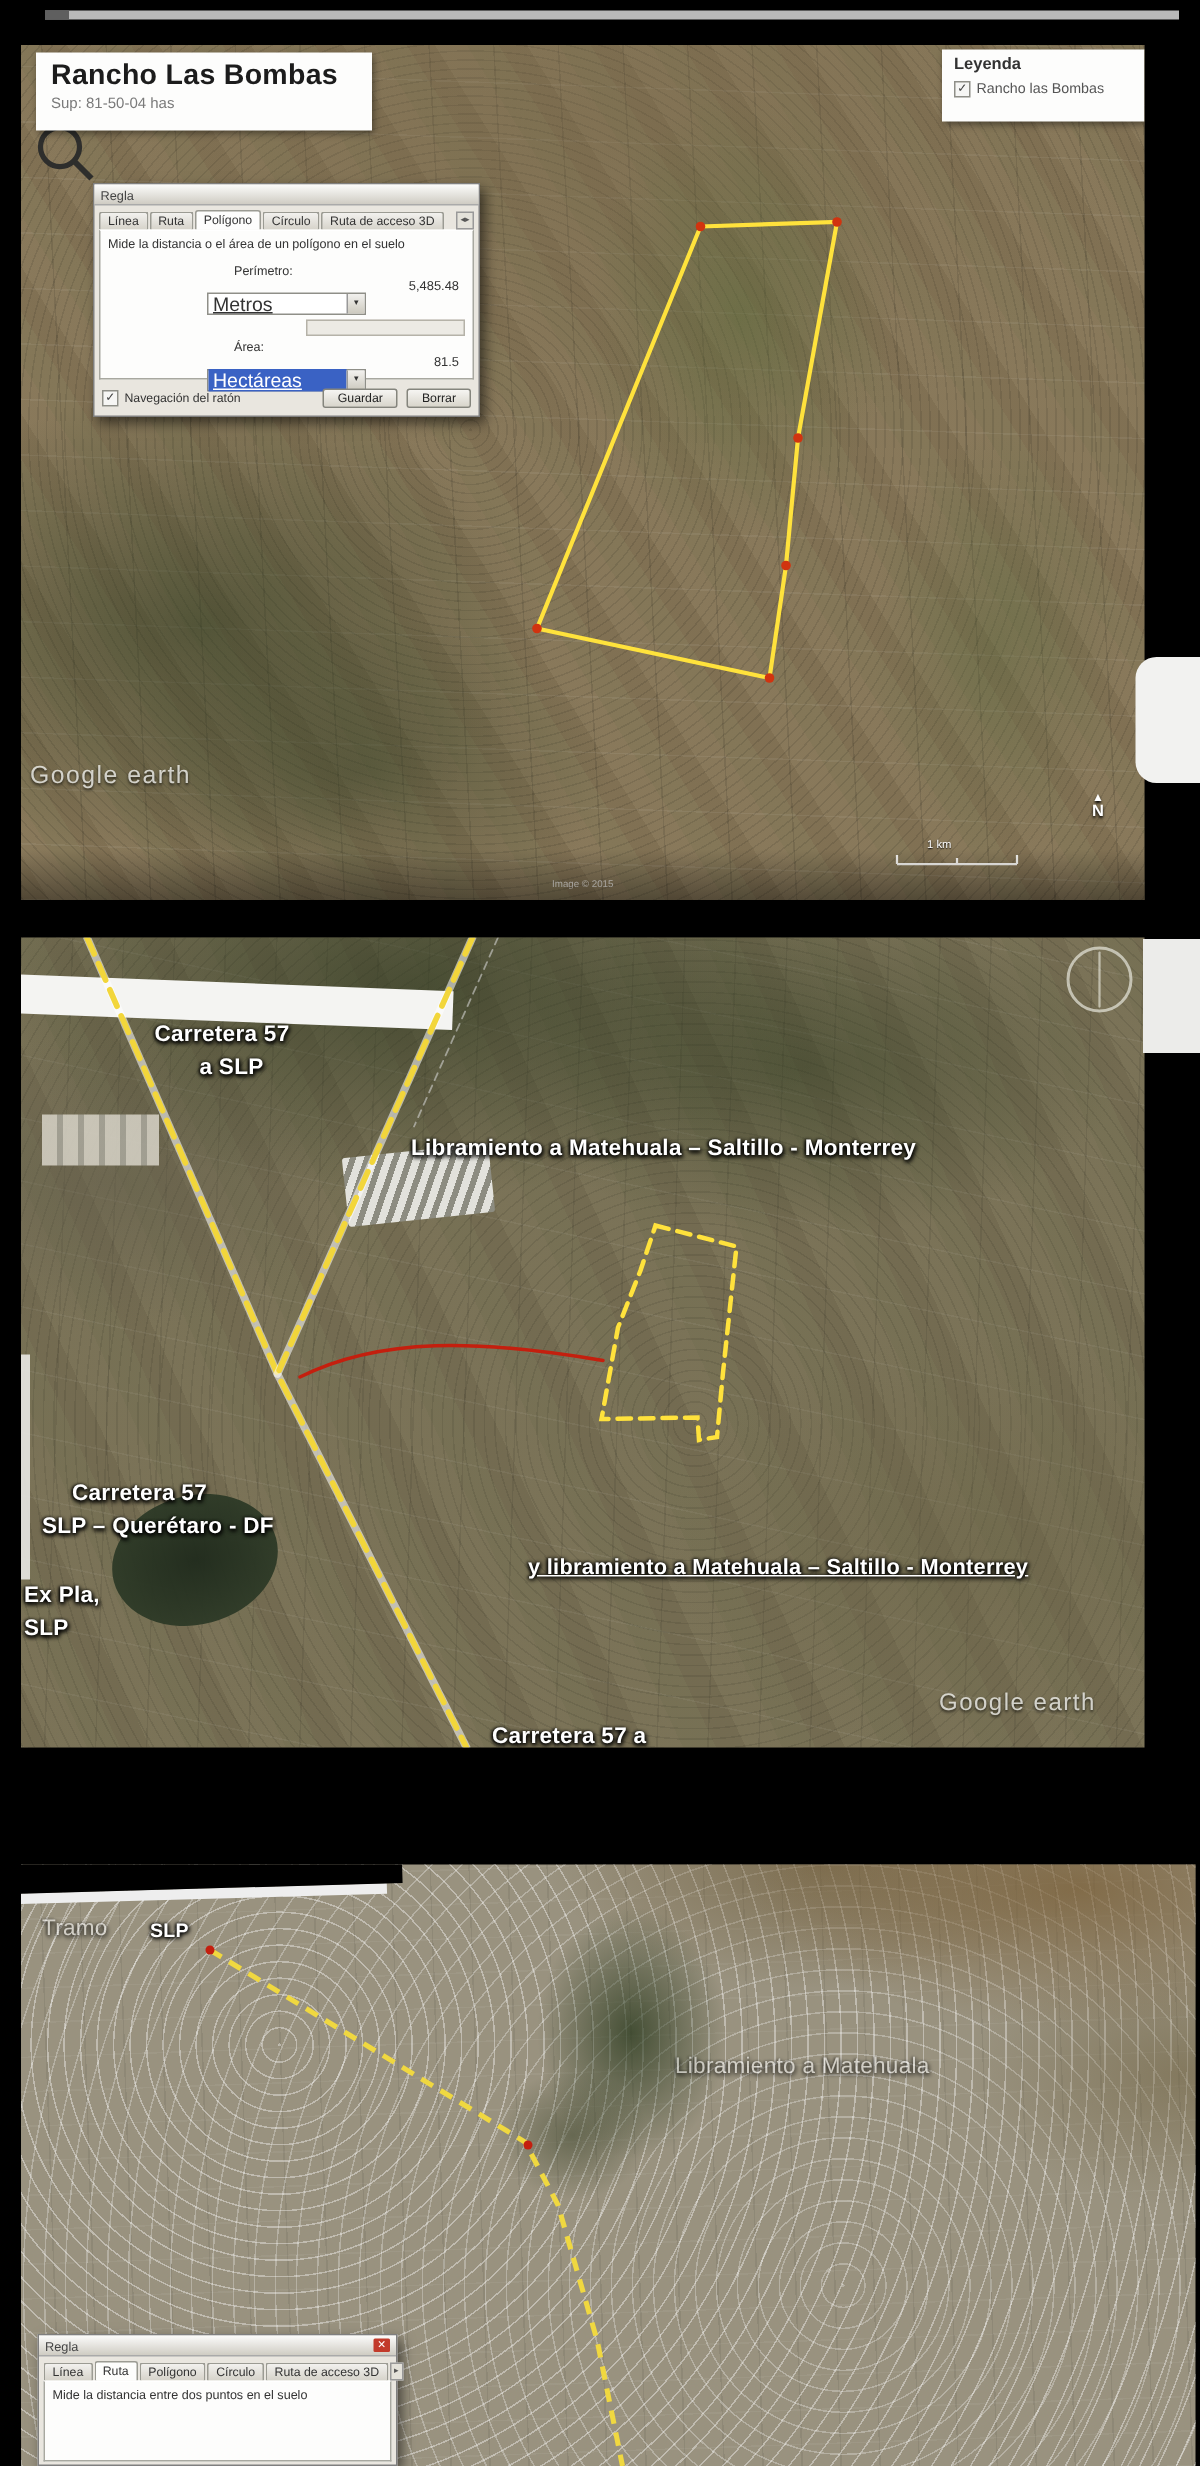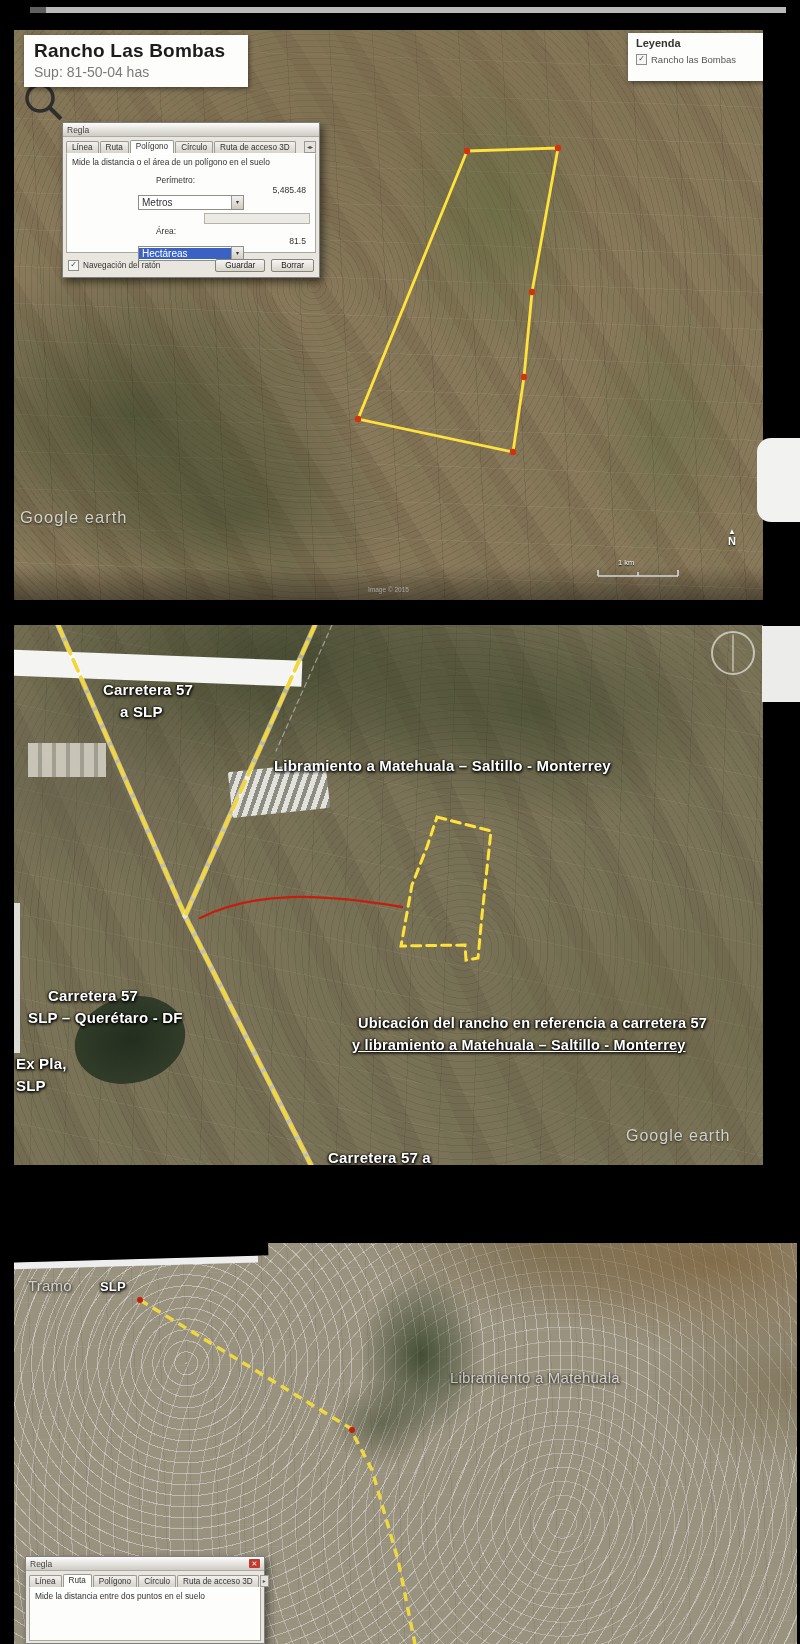--- a/index.html
+++ b/index.html
@@ -48,21 +48,21 @@
   .glabel{position:absolute;color:#fff;font-weight:600;font-size:15px;letter-spacing:.2px;
     text-shadow:0 1px 3px #000,1px 1px 3px #000,-1px 0 2px rgba(0,0,0,.8);white-space:nowrap;}
   .wm{position:absolute;color:rgba(240,240,235,.82);font-size:16.5px;letter-spacing:1px;
     text-shadow:0 1px 2px rgba(0,0,0,.7);white-space:nowrap;text-align:right;}
   .faint{font-weight:400;font-size:15px;opacity:.55;}
 
   
   .panelbox{position:absolute;background:#fdfdfc;box-shadow:1px 2px 5px rgba(0,0,0,.45);}
   #title-box{left:10px;top:5px;width:224px;height:52px;padding:5px 10px;box-sizing:border-box;}
   #title-box h1{margin:0;font-size:19px;color:#1c1c1c;letter-spacing:.2px;}
-  #title-box .sub{margin-top:2px;font-size:14px;color:#7a7a7a;}
+  #title-box .sub{margin-top:2px;font-size:10px;color:#7a7a7a;}
   #legend-box{left:614px;top:3px;width:135px;height:48px;padding:4px 8px;box-sizing:border-box;overflow:hidden;}
   #legend-box .ltitle{font-size:11px;color:#333;font-weight:600;}
   #legend-box .lrow{display:flex;align-items:center;margin-top:5px;}
   #legend-box .lrow .litem{font-size:9.5px;color:#555;white-space:nowrap;overflow:hidden;}
 
   
   .win{position:absolute;background:#e9e6df;border:1px solid #7f7f7f;box-shadow:3px 4px 8px rgba(0,0,0,.55);box-sizing:border-box;}
   .win-tb{display:flex;align-items:center;height:13px;padding:0 4px;background:linear-gradient(#fcfcfb,#cfccc3);
     border-bottom:1px solid #aaa;font-size:8.5px;color:#444;}
   .win-close{margin-left:auto;width:11px;height:9px;background:#c23a2b;color:#fff;font-size:7px;line-height:9px;
@@ -71,21 +71,21 @@
   .tab{font-size:8.2px;color:#333;background:linear-gradient(#f2f1ee,#d6d3ca);border:1px solid #9b9b93;border-bottom:0;
     border-radius:2px 2px 0 0;padding:1px 5px;white-space:nowrap;}
   .tab.sel{background:#fdfdfc;padding-bottom:2px;}
   .tab-more{margin-left:auto;font-size:6px;color:#555;border:1px solid #999;background:#e4e2da;padding:0 2px;line-height:10px;}
   .win-body{margin:0 3px;background:#fdfdfc;border:1px solid #a8a8a0;border-top:1px solid #fff;padding:3px 5px;
     font-size:8.4px;color:#333;}
   .frow{display:flex;align-items:center;margin-top:8px;flex-direction:column;}
   .frow .lbl{width:70px;}
   .frow .val{margin-left:auto;margin-right:4px;font-size:8.6px;}
   .selbox{display:flex;align-items:center;width:104px;height:13px;background:#fff;border:1px solid #8f8f88;}
-  .selbox .stxt{flex:1;padding-left:3px;font-size:10px;overflow:hidden;white-space:nowrap;}
+  .selbox .stxt{flex:1;padding-left:3px;font-size:13px;overflow:hidden;white-space:nowrap;text-decoration:underline;}
   .selbox.hl .stxt{background:#3a62c4;color:#fff;}
   .selbox .sarw{width:11px;height:100%;background:linear-gradient(#f2f1ee,#cdcabf);border-left:1px solid #999;
     font-size:6px;text-align:center;line-height:12px;color:#333;}
   .midbar{margin:3px 0 0 auto;width:104px;height:9px;background:#eceae4;border:1px solid #b5b2a8;}
   .win-foot{display:flex;align-items:center;padding:6px 5px 0;font-size:8.2px;color:#333;}
   .cb{width:9px;height:9px;background:#f6f6f4;border:1px solid #8f8f88;font-size:8px;line-height:8px;text-align:center;
     color:#444;margin-right:4px;flex:none;}
   .btn{font-size:8.2px;color:#222;background:linear-gradient(#f6f5f2,#d8d5cb);border:1px solid #85857d;border-radius:2px;
     padding:1px 9px;margin-left:6px;}
 
@@ -225,27 +225,26 @@
         <path d="M301,0 L171,291" stroke="#f2d63b" stroke-width="3.8" stroke-dasharray="12 7"></path>
         <path d="M318,0 L262,126" stroke="#dddddd" stroke-width="1.2" opacity=".55" stroke-dasharray="5 4"></path>
         <path d="M186,293 C240,266 305,268 388,282" stroke="#c41f0e" stroke-width="2.3"></path>
         <polygon points="423,192 477,206 468,290 464,333 452,335 451,320 387,321 398,260 413,222" stroke="#ffe23c" stroke-width="3" stroke-dasharray="9 6" fill="none"></polygon>
         <circle cx="719" cy="28" r="21" stroke="rgba(240,240,230,.65)" stroke-width="2"></circle>
         <line x1="719" y1="10" x2="719" y2="46" stroke="rgba(240,240,230,.6)" stroke-width="1.5"></line>
       </g>
     </svg>
 
     <div class="glabel" style="left:89px;top:56px;">Carretera 57</div>
-    <div class="glabel" style="left:106px;top:78px;">a SLP</div>
+    <div class="glabel" style="left:119px;top:78px;">a SLP</div>
     <div class="glabel" style="left:260px;top:132px;">Libramiento a Matehuala – Saltillo - Monterrey</div>
     <div class="glabel" style="left:34px;top:362px;">Carretera 57</div>
     <div class="glabel" style="left:14px;top:384px;">SLP – Querétaro - DF</div>
     <div class="glabel" style="left:2px;top:430px;">Ex Pla,</div>
     <div class="glabel" style="left:2px;top:452px;">SLP</div>
-    <div class="glabel" style="left:344px;top:390px;font-size:14.5px;">Ubicación del rancho en referencia a carretera 57</div>
     <div class="glabel" style="left:338px;top:412px;font-size:14.5px;text-decoration:underline;">y libramiento a Matehuala – Saltillo - Monterrey</div>
     <div class="glabel" style="left:314px;top:524px;">Carretera 57 a</div>
 
     <div class="wm" style="left:612px;top:502px;font-size:16px;">Google earth</div>
   </div>
 
   <div class="abs" id="m2-white-corner"></div>
 
   <div id="map3" class="map">
     <div id="m3-white-edge"></div>

